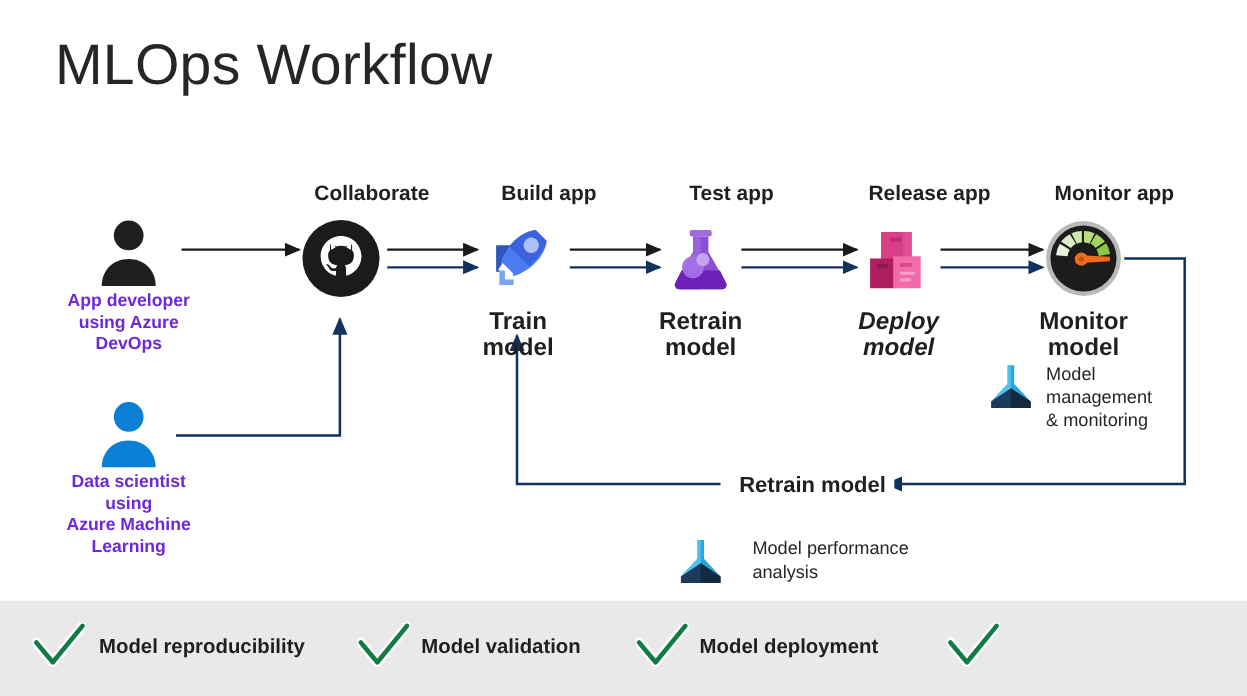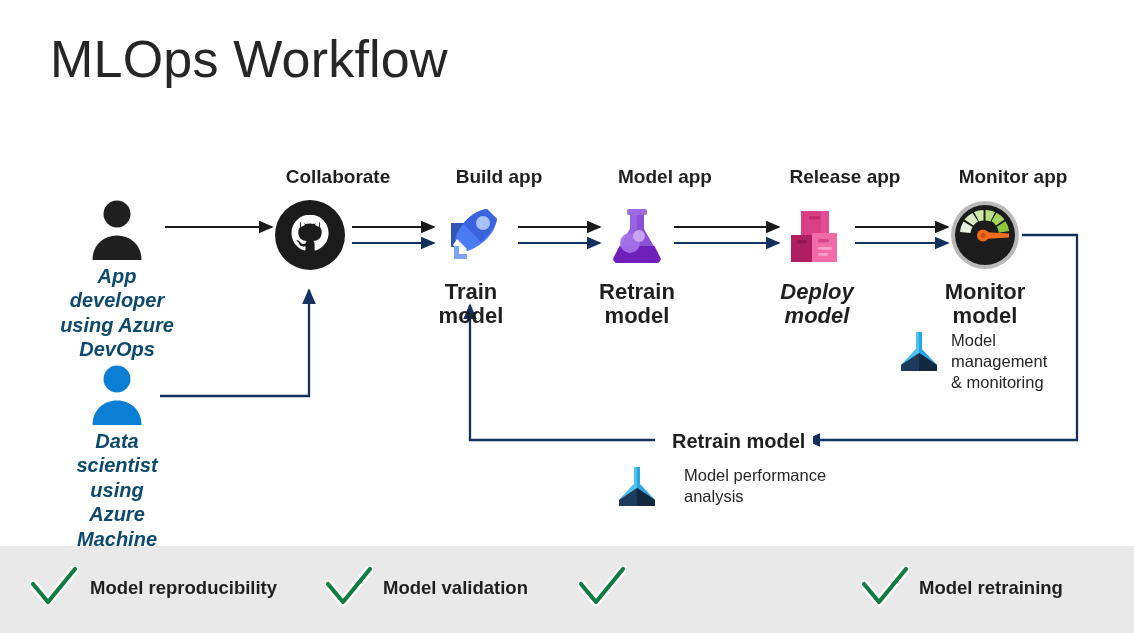--- a/index.html
+++ b/index.html
@@ -40,22 +40,22 @@
   }
 
   
   .persona{position:absolute;text-align:center;width:230px;}
   .persona .p-icon{
     position:absolute;left:50%;top:0;transform:translateX(-50%);
     width:62px;height:62px;
   }
   .persona .p-label{
     position:absolute;left:50%;transform:translateX(-50%);
-    top:66px;font-size:20px;font-weight:600;color:#0c4a6e;
-    line-height:1.22;white-space:pre-line;font-style:italic;
+    top:66px;font-size:16px;font-weight:600;color:#6d28d9;
+    line-height:1.22;white-space:pre-line;
   }
 
   
   .annot{position:absolute;display:flex;align-items:flex-start;gap:9px;}
   .annot .a-icon{width:46px;height:46px;flex:0 0 46px;}
   .annot .a-text{
     font-size:16.5px;line-height:1.26;color:#262626;
     white-space:pre-line;font-weight:400;padding-top:1px;
   }
 
@@ -175,21 +175,21 @@
         <path d="M52 10 C43 11 34 17 28 25 L46 43 C54 36 60 28 62 20 Z" fill="#3a63dd"></path>
         <path d="M22 40 L32 50 L26 54 L18 46 Z" fill="#ffffff"></path>
         <circle cx="48" cy="24" r="7" fill="#a8c2f7"></circle>
         <path d="M19 47 L19 60 L32 60 L32 55 L24 55 L24 47 Z" fill="#7ba4f2"></path>
       </svg>
     </div>
     <div class="bottom-label" style="top:81px;">Train model</div>
   </div>
 
   <div class="node" style="left:577px;top:199px;">
-    <div class="top-label" style="top:-33px;">Model app</div>
+    <div class="top-label" style="top:-33px;">Test app</div>
     <div class="icon-wrap">
       <svg viewBox="0 0 72 72" xmlns="http://www.w3.org/2000/svg">
         <rect x="26" y="10" width="20" height="6" rx="2" fill="#a06ae0"></rect>
         <path d="M29 16 L43 16 L43 30 L59 58 A4 4 0 0 1 55.5 64 L16.5 64 A4 4 0 0 1 13 58 L29 30 Z" fill="#8a4fd6"></path>
         <path d="M29 16 L36 16 L36 30 L36 64 L16.5 64 A4 4 0 0 1 13 58 L29 30 Z" fill="#9a62e0"></path>
         <path d="M18.5 47 L53.5 47 L59 58 A4 4 0 0 1 55.5 64 L16.5 64 A4 4 0 0 1 13 58 Z" fill="#6f20b8"></path>
         <circle cx="29" cy="44" r="10" fill="#a370e8" opacity="0.95"></circle>
         <circle cx="38" cy="37" r="6" fill="#c9a6f2" opacity="0.95"></circle>
       </svg>
     </div>
@@ -246,21 +246,21 @@
         <path d="M20 3 L23 3 L23 26 L13 36 L5 36 L20 20 Z" fill="#4fc3f0"></path>
         <path d="M5 36 L23 24 L41 36 L41 42 L5 42 Z" fill="#1b3a5c"></path>
         <path d="M23 24 L41 36 L41 42 L23 42 Z" fill="#12293f"></path>
       </svg>
     </div>
     <div class="a-text">Model
 management
 &amp; monitoring</div>
   </div>
 
-  <div class="annot" style="left:614px;top:464px;width:240px;gap:24px;">
+  <div class="annot" style="left:614px;top:488px;width:240px;gap:24px;">
     <div class="a-icon">
       <svg viewBox="0 0 46 46" xmlns="http://www.w3.org/2000/svg">
         <path d="M20 3 L26 3 L26 20 L41 36 L33 36 L23 26 L13 36 L5 36 L20 20 Z" fill="#29a5e0"></path>
         <path d="M20 3 L23 3 L23 26 L13 36 L5 36 L20 20 Z" fill="#4fc3f0"></path>
         <path d="M5 36 L23 24 L41 36 L41 42 L5 42 Z" fill="#1b3a5c"></path>
         <path d="M23 24 L41 36 L41 42 L23 42 Z" fill="#12293f"></path>
       </svg>
     </div>
     <div class="a-text">Model performance
 analysis</div>
@@ -290,27 +290,27 @@
       <div class="flabel">Model validation</div>
     </div>
 
     <div class="foot-item" style="left:578px;">
       <div class="chk">
         <svg viewBox="0 0 48 44" xmlns="http://www.w3.org/2000/svg">
           <path d="M3 18 L18 36 L45 3" fill="none" stroke="#ffffff" stroke-width="9" stroke-linecap="round" stroke-linejoin="round"></path>
           <path d="M3 18 L18 36 L45 3" fill="none" stroke="#107c41" stroke-width="4.2" stroke-linecap="round" stroke-linejoin="round"></path>
         </svg>
       </div>
+      <div class="flabel">Model deployment</div>
     </div>
 
     <div class="foot-item" style="left:861px;">
       <div class="chk">
         <svg viewBox="0 0 48 44" xmlns="http://www.w3.org/2000/svg">
           <path d="M3 18 L18 36 L45 3" fill="none" stroke="#ffffff" stroke-width="9" stroke-linecap="round" stroke-linejoin="round"></path>
           <path d="M3 18 L18 36 L45 3" fill="none" stroke="#107c41" stroke-width="4.2" stroke-linecap="round" stroke-linejoin="round"></path>
         </svg>
       </div>
-      <div class="flabel">Model retraining</div>
     </div>
 
   </div>
 
 </div>
 
 </body></html>

